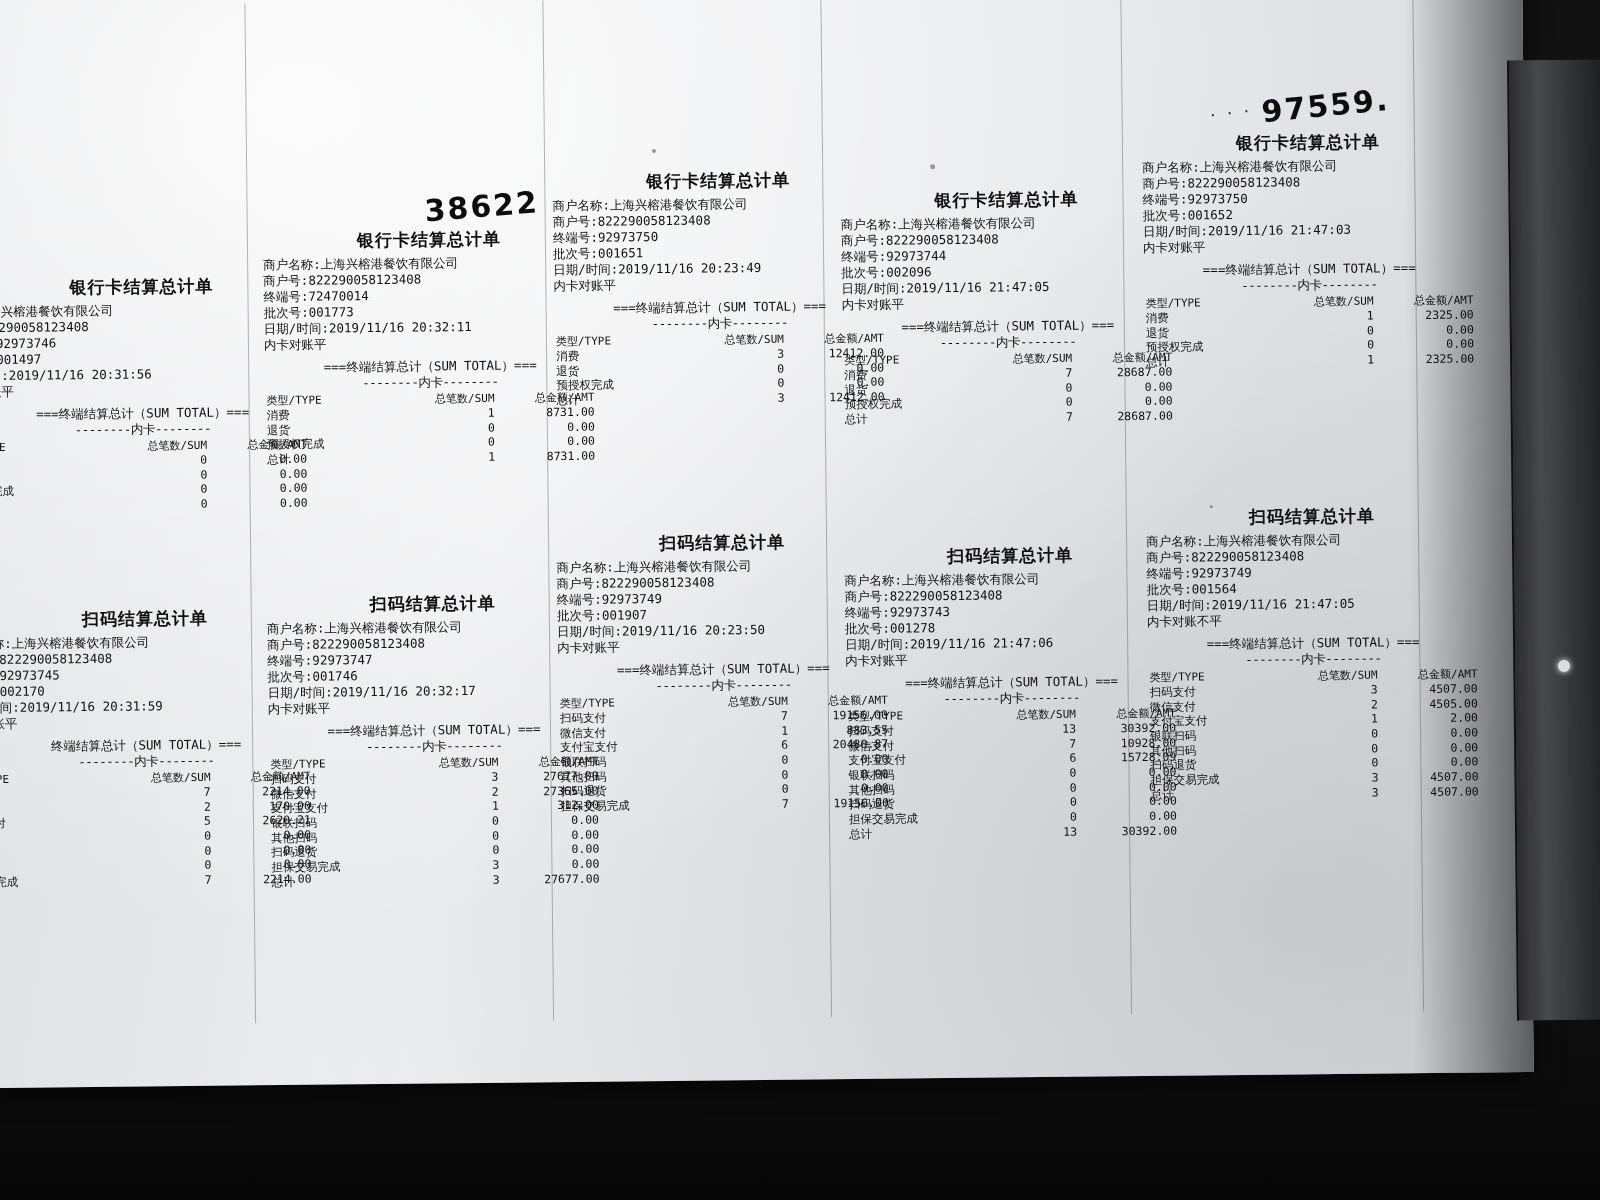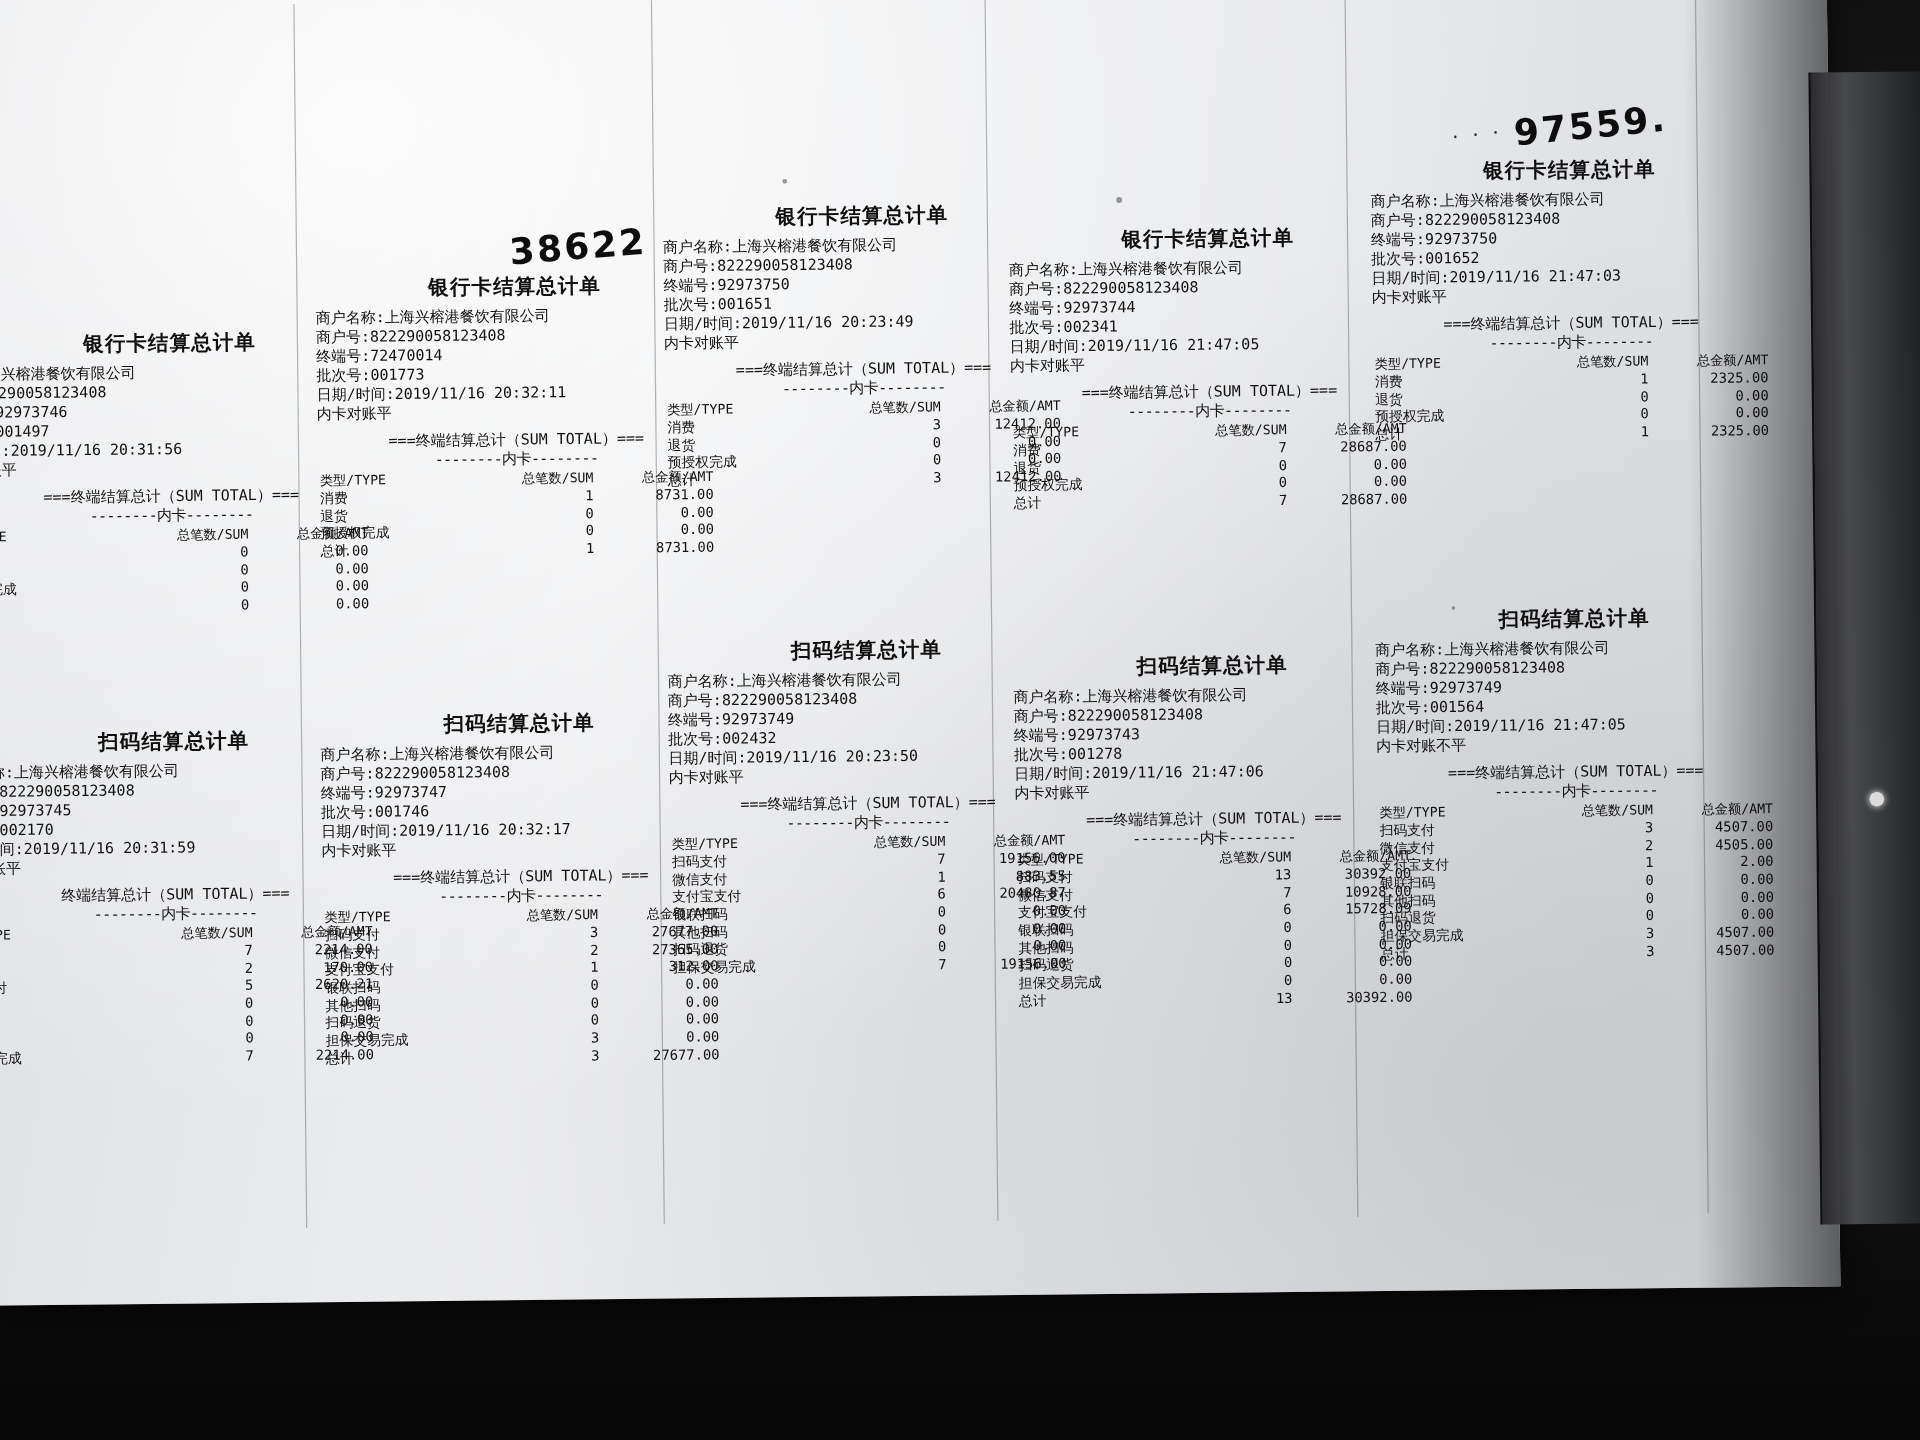--- a/index.html
+++ b/index.html
@@ -336,21 +336,21 @@
             </tr>
       </tbody>
         </table>
     </div>
 
     <div class="rcpt" style="left:568px;top:542px;">
       <div class="title">扫码结算总计单</div>
       <div class="line"><span>商户名称:</span><span>上海兴榕港餐饮有限公司</span></div>
       <div class="line"><span>商户号:</span><span>822290058123408</span></div>
       <div class="line"><span>终端号:</span><span>92973749</span></div>
-      <div class="line"><span>批次号:</span><span>002432</span></div>
+      <div class="line"><span>批次号:</span><span>001907</span></div>
       <div class="line"><span>日期/时间:</span><span>2019/11/16 20:23:50</span></div>
       <div class="line">内卡对账平</div>
       <div class="sum">===终端结算总计（SUM TOTAL）===</div>
       <div class="dash">--------内卡--------</div>
       <table class="tbl">
         <tbody>
             <tr class="hdr">
               <td class="c1">类型/TYPE</td>
               <td class="c2">总笔数/SUM</td>
               <td class="c3">总金额/AMT</td>
@@ -392,21 +392,21 @@
             </tr>
       </tbody>
         </table>
     </div>
 
     <div class="rcpt" style="left:856px;top:202px;">
       <div class="title">银行卡结算总计单</div>
       <div class="line"><span>商户名称:</span><span>上海兴榕港餐饮有限公司</span></div>
       <div class="line"><span>商户号:</span><span>822290058123408</span></div>
       <div class="line"><span>终端号:</span><span>92973744</span></div>
-      <div class="line"><span>批次号:</span><span>002341</span></div>
+      <div class="line"><span>批次号:</span><span>002096</span></div>
       <div class="line"><span>日期/时间:</span><span>2019/11/16 21:47:05</span></div>
       <div class="line">内卡对账平</div>
       <div class="sum">===终端结算总计（SUM TOTAL）===</div>
       <div class="dash">--------内卡--------</div>
       <table class="tbl">
         <tbody>
             <tr class="hdr">
               <td class="c1">类型/TYPE</td>
               <td class="c2">总笔数/SUM</td>
               <td class="c3">总金额/AMT</td>

